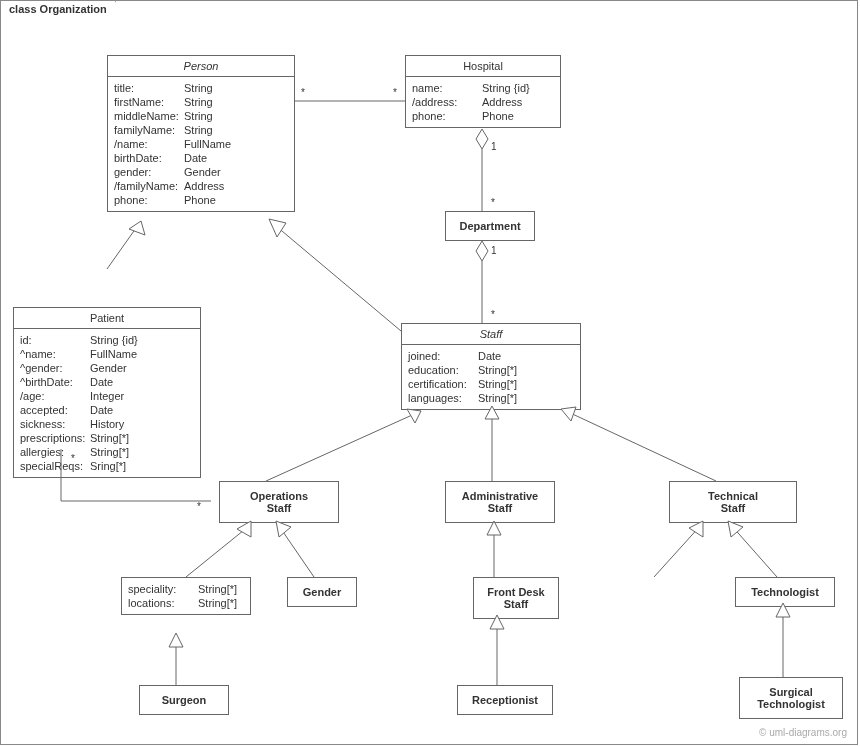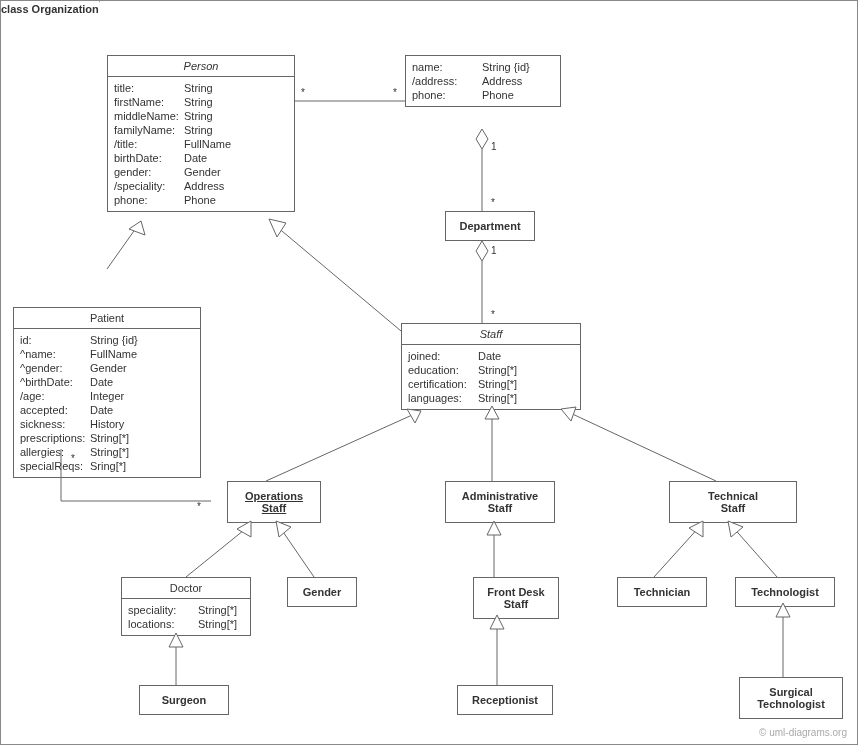--- a/index.html
+++ b/index.html
@@ -16,21 +16,21 @@
     border: 1px solid #888;
     box-sizing: border-box;
   }
   .frame-tab {
     position: absolute;
     top: -1px;
     left: -1px;
     border: 1px solid #888;
     border-bottom: none;
     background: #fff;
-    padding: 2px 0;
+    padding: 2px 8px;
     font-weight: bold;
     font-size: 11px;
   }
   .frame-tab::after {
     content: "";
     position: absolute;
     right: -10px;
     top: 0;
     width: 0;
     height: 0;
@@ -131,43 +131,44 @@
         </div>
         <div class="attr-row">
           <span class="attr-key">middleName:</span>
           <span class="attr-val">String</span>
         </div>
         <div class="attr-row">
           <span class="attr-key">familyName:</span>
           <span class="attr-val">String</span>
         </div>
         <div class="attr-row">
-          <span class="attr-key">/title:</span>
+          <span class="attr-key">/name:</span>
           <span class="attr-val">FullName</span>
         </div>
         <div class="attr-row">
           <span class="attr-key">birthDate:</span>
           <span class="attr-val">Date</span>
         </div>
         <div class="attr-row">
           <span class="attr-key">gender:</span>
           <span class="attr-val">Gender</span>
         </div>
         <div class="attr-row">
-          <span class="attr-key">/speciality:</span>
+          <span class="attr-key">/familyName:</span>
           <span class="attr-val">Address</span>
         </div>
         <div class="attr-row">
           <span class="attr-key">phone:</span>
           <span class="attr-val">Phone</span>
         </div>
       </div>
   </div>
 
   <div class="class-box" style="left:404px; top:54px; width:156px;">
+    <div class="class-name no-italic">Hospital</div>
     <div class="class-attrs" id="attrs-hospital">
         <div class="attr-row">
           <span class="attr-key">name:</span>
           <span class="attr-val">String {id}</span>
         </div>
         <div class="attr-row">
           <span class="attr-key">/address:</span>
           <span class="attr-val">Address</span>
         </div>
         <div class="attr-row">
@@ -240,57 +241,55 @@
           <span class="attr-key">certification:</span>
           <span class="attr-val">String[*]</span>
         </div>
         <div class="attr-row">
           <span class="attr-key">languages:</span>
           <span class="attr-val">String[*]</span>
         </div>
       </div>
   </div>
 
-  <div class="simple-box" style="left:218px; top:480px; width:94px;text-decoration:underline;">
+  <div class="simple-box" style="left:210px; top:480px; width:120px;">
     <span class="sub">Operations</span>
     <span class="sub">Staff</span>
   </div>
 
   <div class="simple-box" style="left:436px; top:480px; width:110px;">
     <span class="sub">Administrative</span>
     <span class="sub">Staff</span>
   </div>
 
   <div class="simple-box" style="left:660px; top:480px; width:128px;">
     <span class="sub">Technical</span>
     <span class="sub">Staff</span>
   </div>
 
   <div class="class-box" style="left:120px; top:576px; width:130px;">
-    <div class="class-name no-italic">Doctor</div>
     <div class="class-attrs" id="attrs-doctor">
         <div class="attr-row">
           <span class="attr-key">speciality:</span>
           <span class="attr-val">String[*]</span>
         </div>
         <div class="attr-row">
           <span class="attr-key">locations:</span>
           <span class="attr-val">String[*]</span>
         </div>
       </div>
   </div>
 
   <div class="simple-box" style="left:278px; top:576px; width:70px;">Gender</div>
 
   <div class="simple-box" style="left:464px; top:576px; width:86px;">
     <span class="sub">Front Desk</span>
     <span class="sub">Staff</span>
   </div>
 
-  <div class="simple-box" style="left:608px; top:576px; width:90px;">Technician</div>
 
   <div class="simple-box" style="left:726px; top:576px; width:100px;">Technologist</div>
 
   <div class="simple-box" style="left:130px; top:684px; width:90px;">Surgeon</div>
 
   <div class="simple-box" style="left:448px; top:684px; width:96px;">Receptionist</div>
 
   <div class="simple-box" style="left:730px; top:676px; width:104px;">
     <span class="sub">Surgical</span>
     <span class="sub">Technologist</span>

